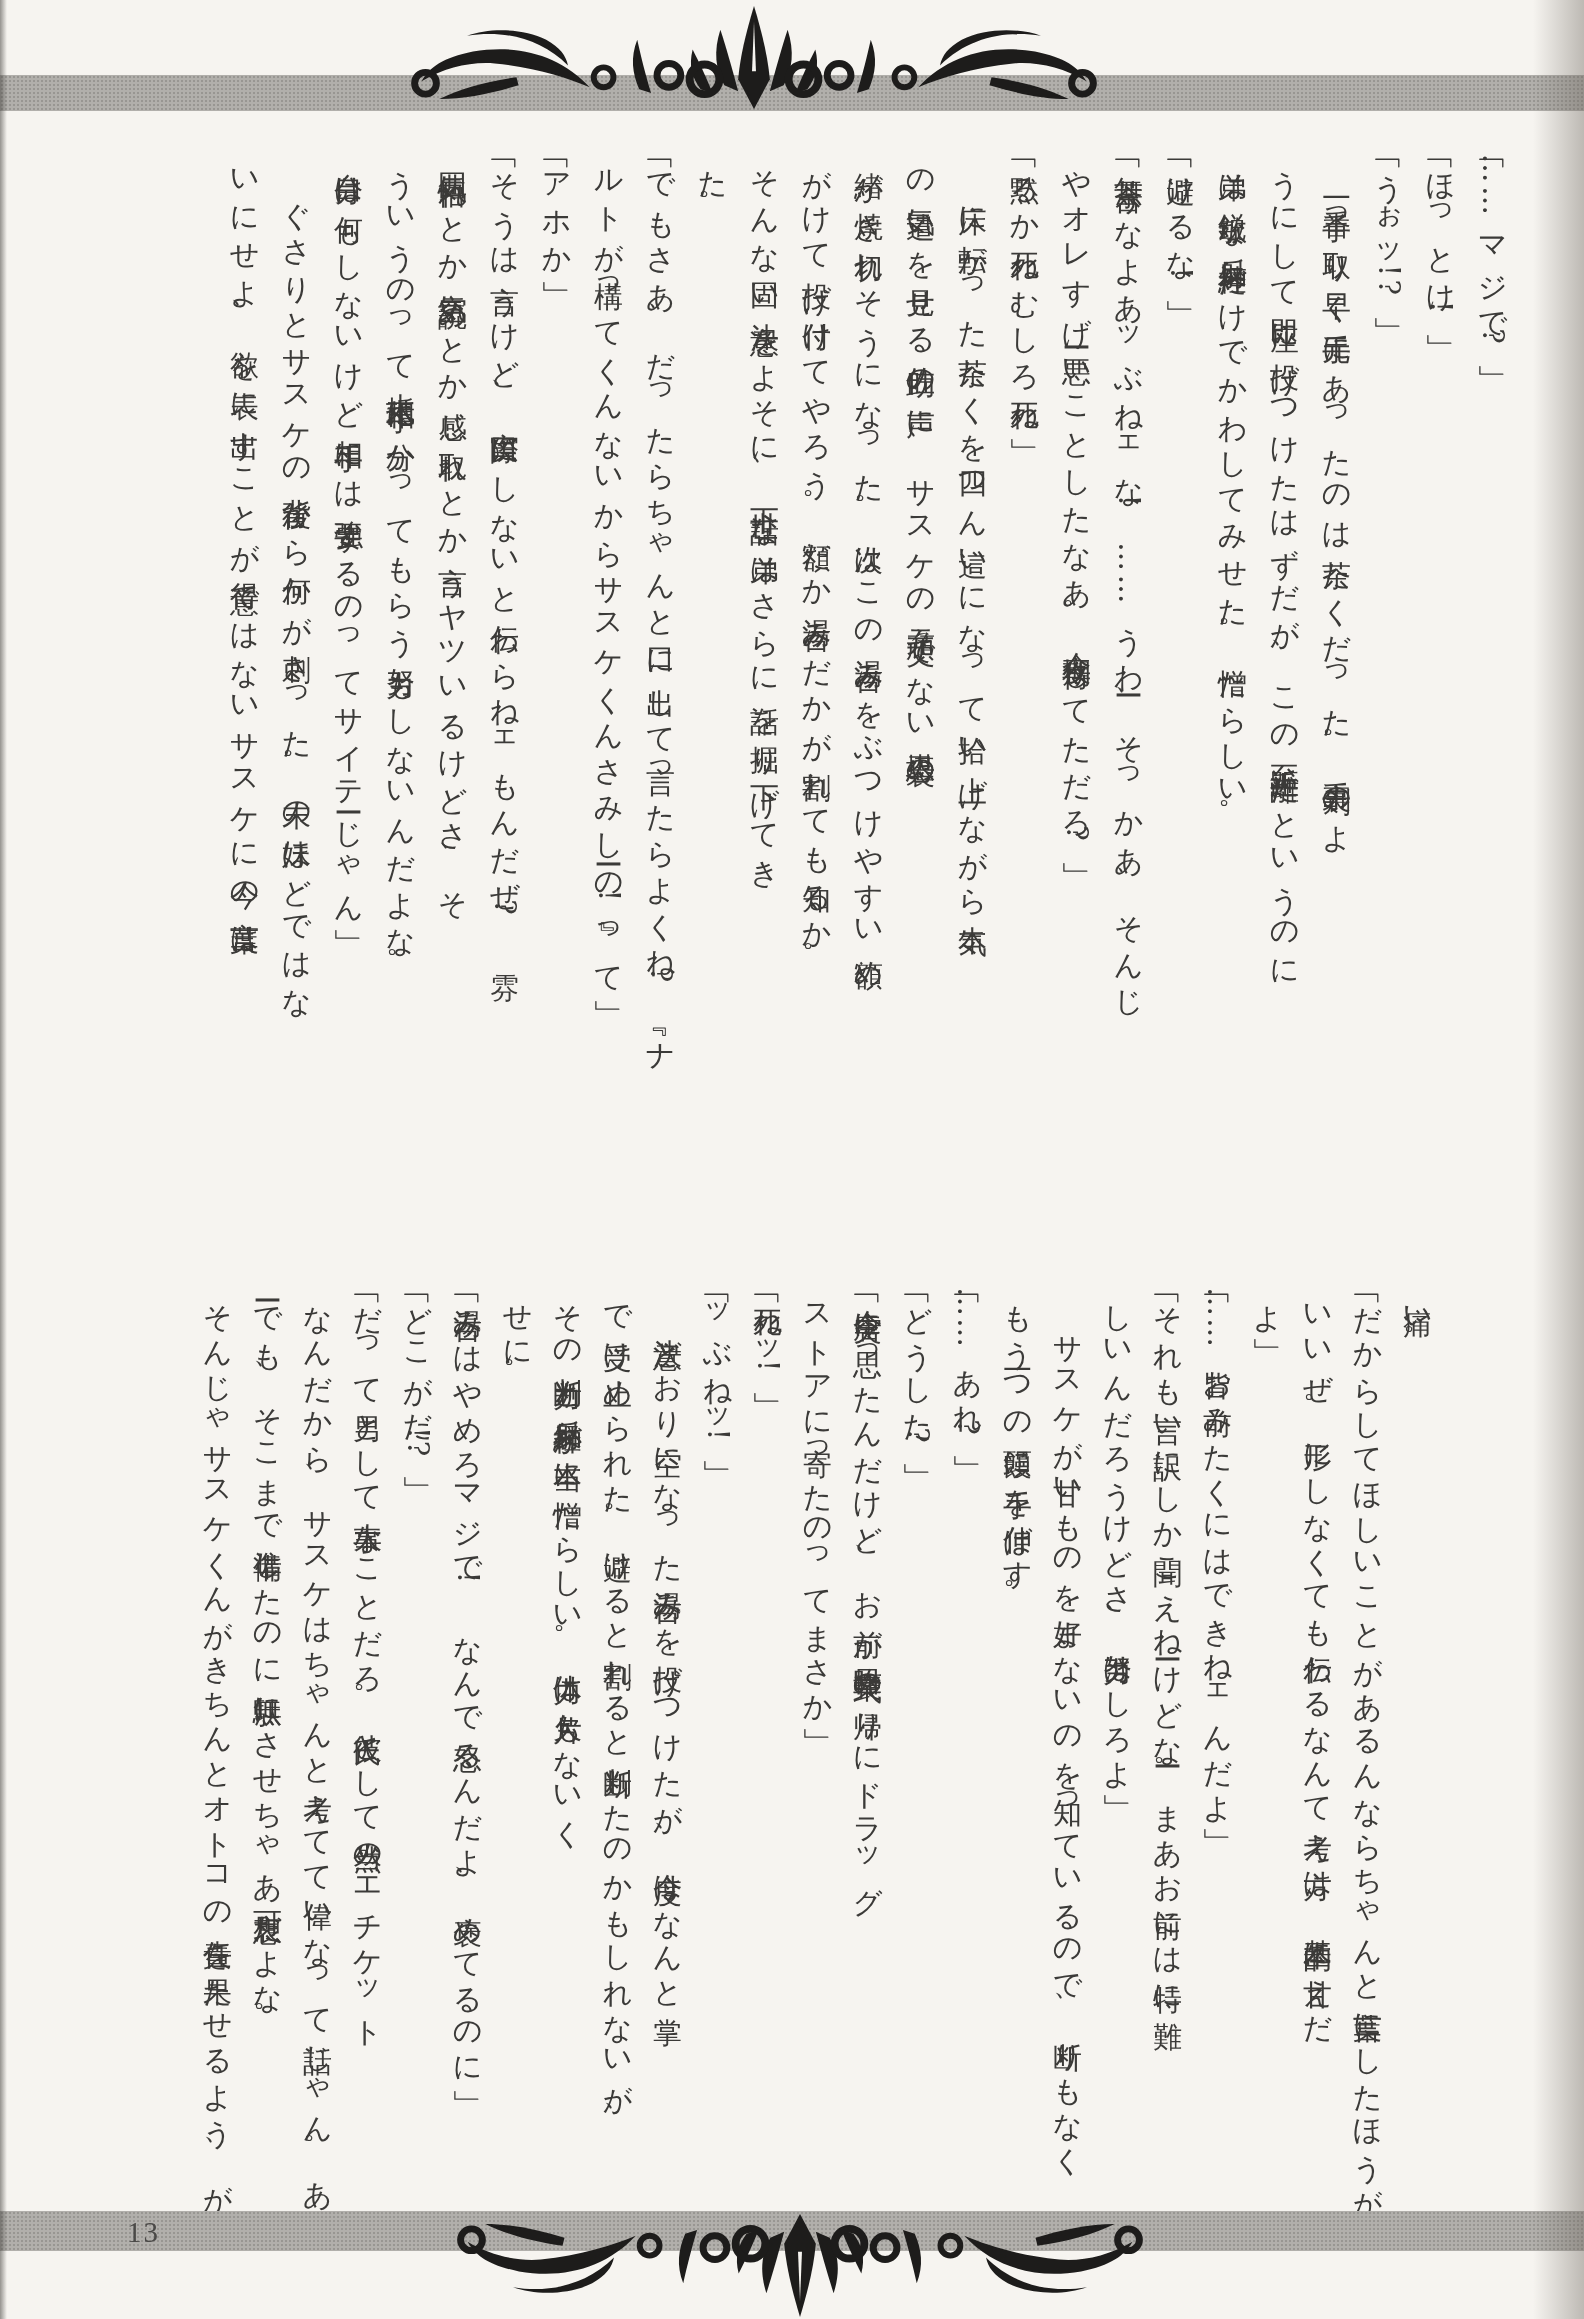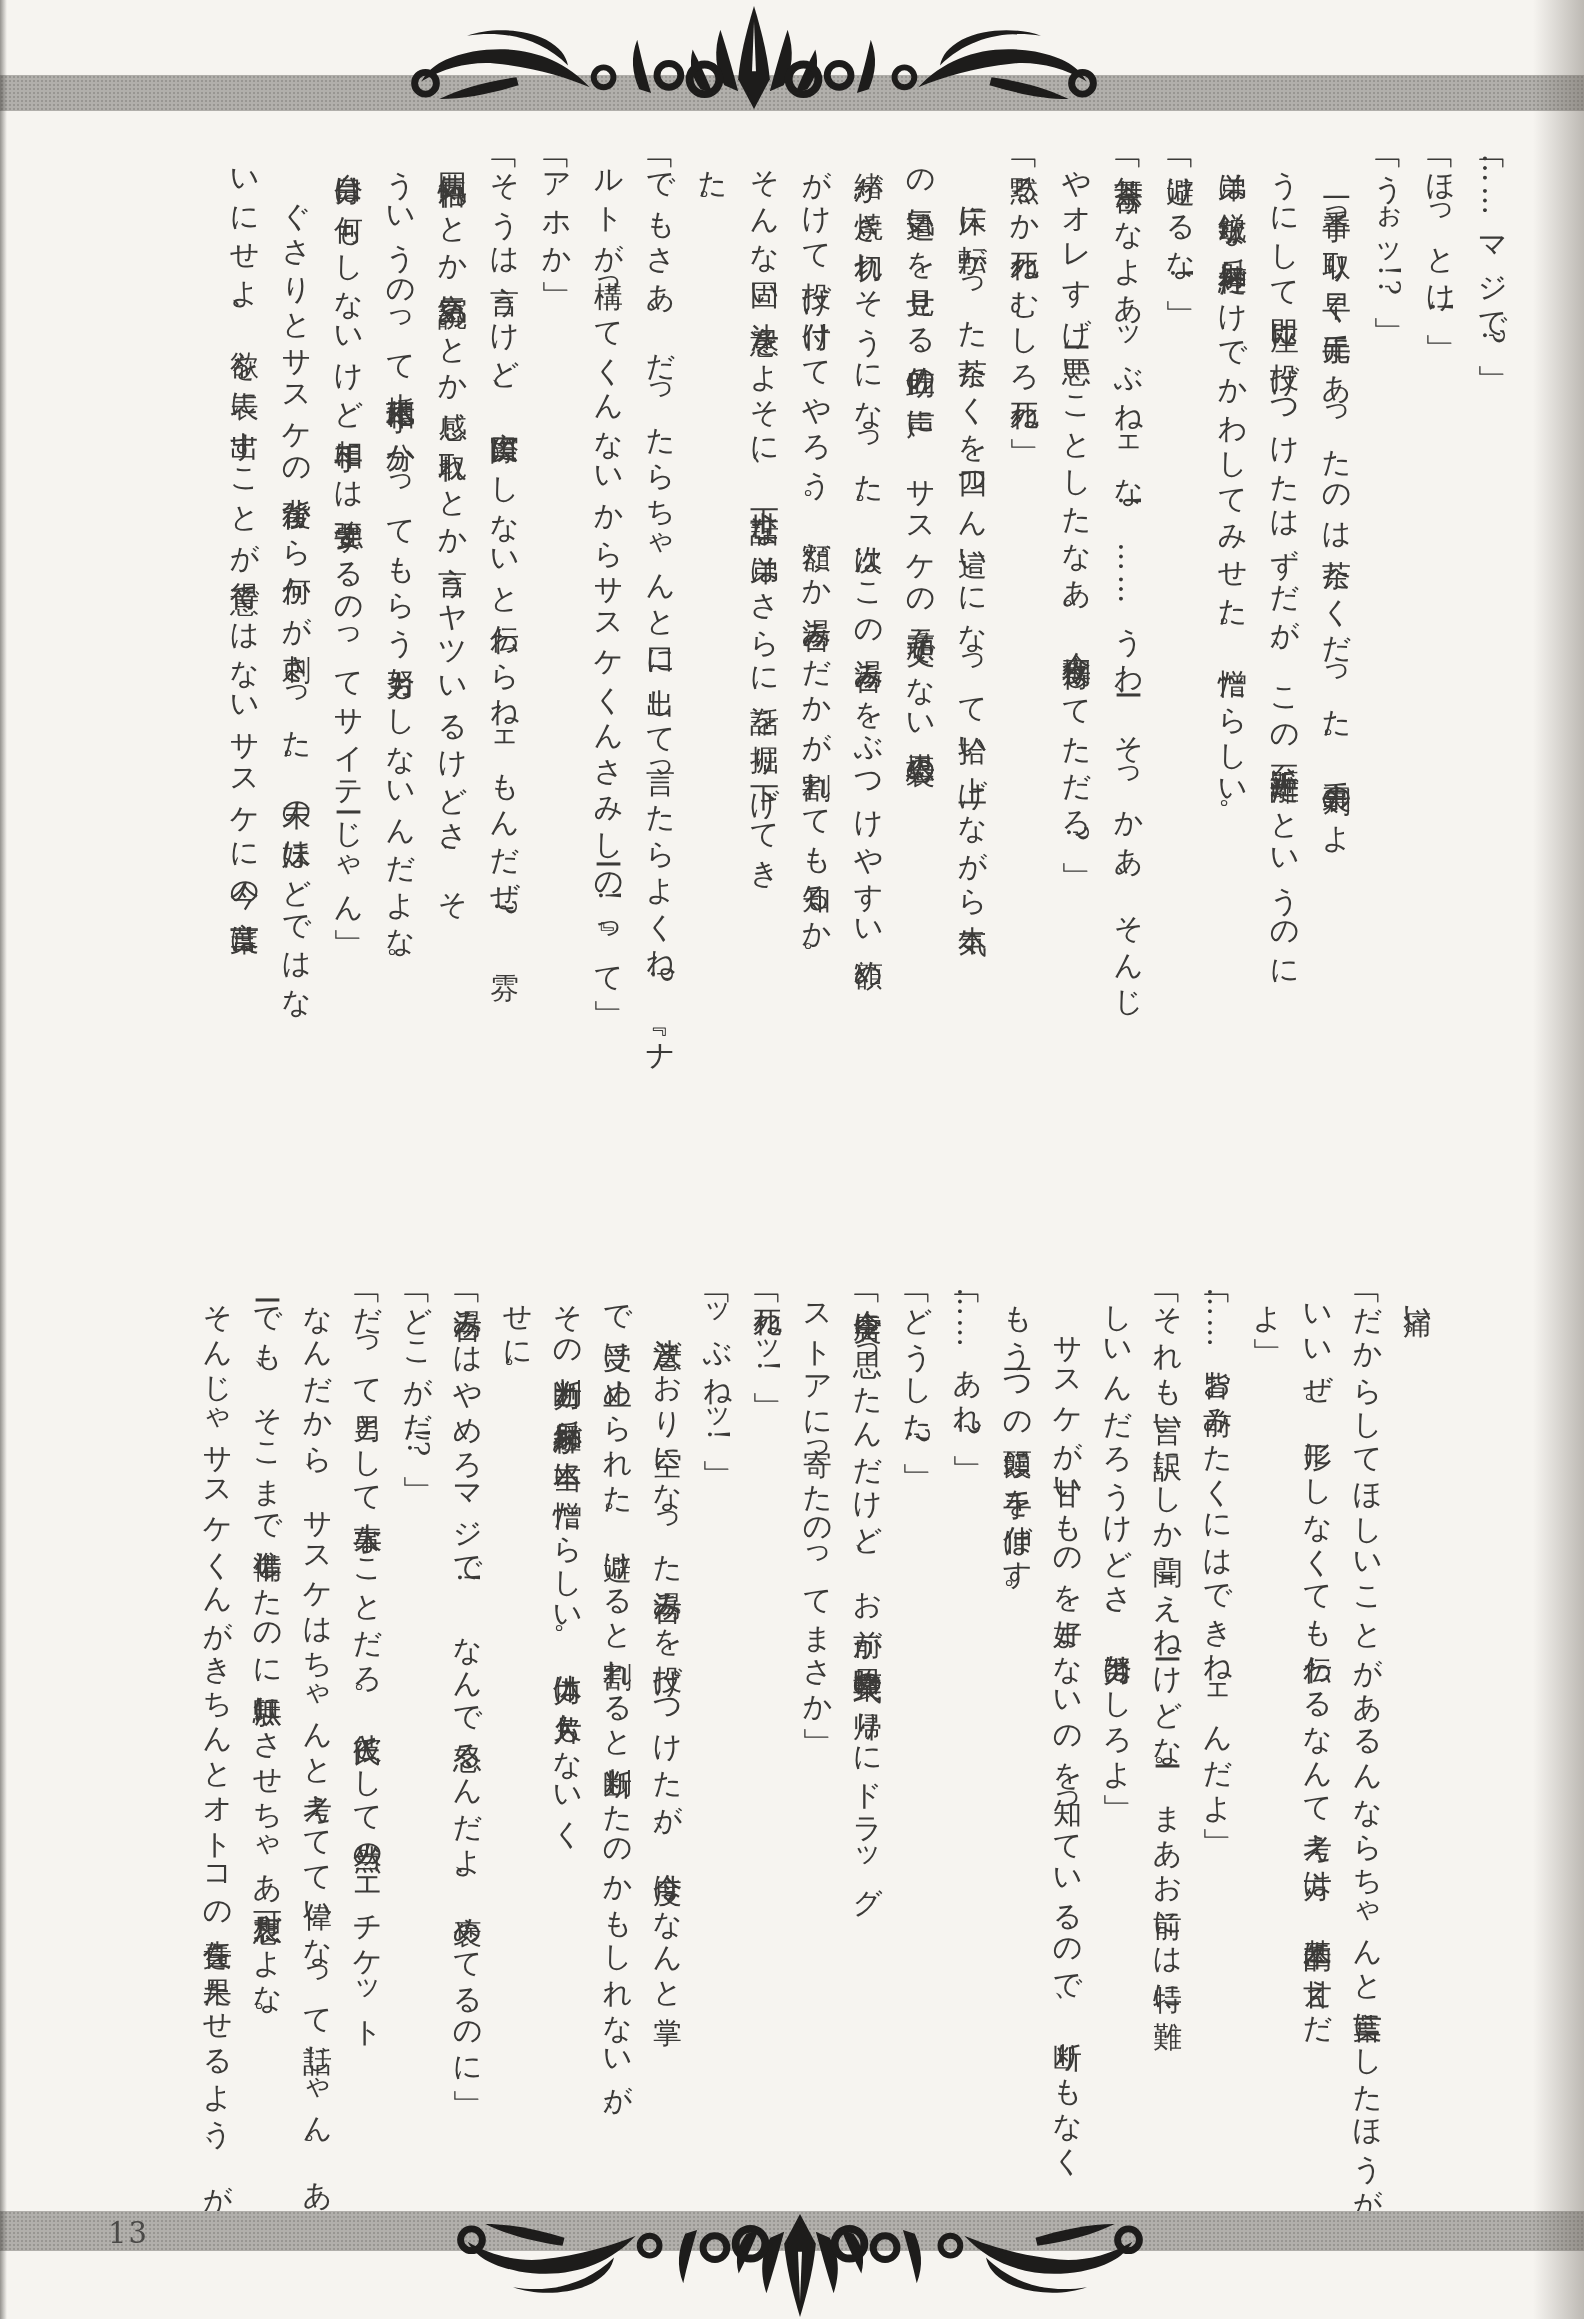--- a/index.html
+++ b/index.html
@@ -46,22 +46,22 @@
   .register p{margin:0;padding:0;}
   .register-top{
     top:150px;right:65px;height:995px;
     font-size:29px;letter-spacing:3.5px;line-height:52px;
   }
   .register-bottom{
     top:1285px;right:141px;height:939px;
     font-size:29px;letter-spacing:2px;line-height:50px;
   }
   .page-number{
-    position:absolute;left:108px;top:2216px;
-    font-size:29px;color:#4a4947;letter-spacing:2px;
+    position:absolute;left:127px;top:2216px;
+    font-size:29px;color:#4a4947;letter-spacing:2px;font-family:Liberation Serif, serif;
   }
 </style>
 </head>
 <body>
 
 <div class="page">
 
   <div class="band band-top"></div>
 
   <svg class="flourish flourish-top" viewBox="0 0 760 104" xmlns="http://www.w3.org/2000/svg">

